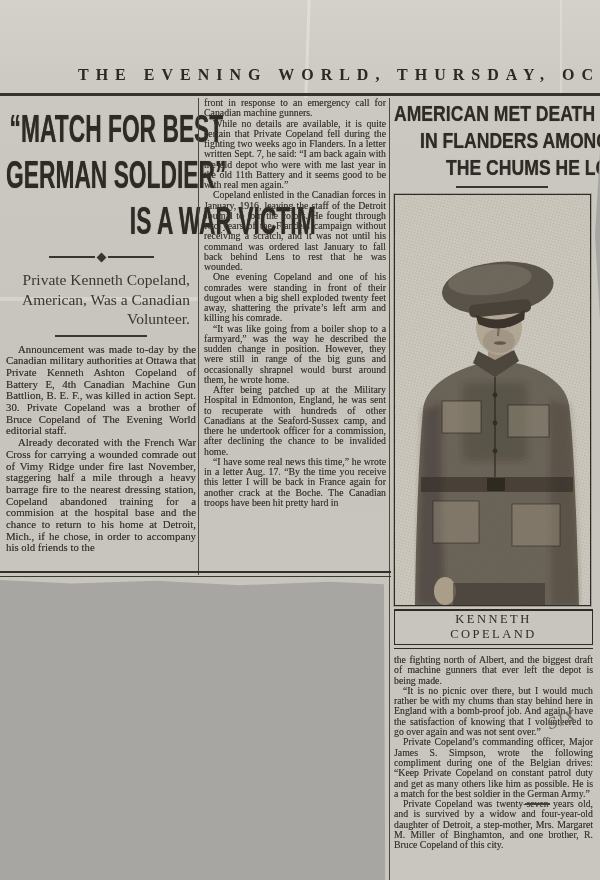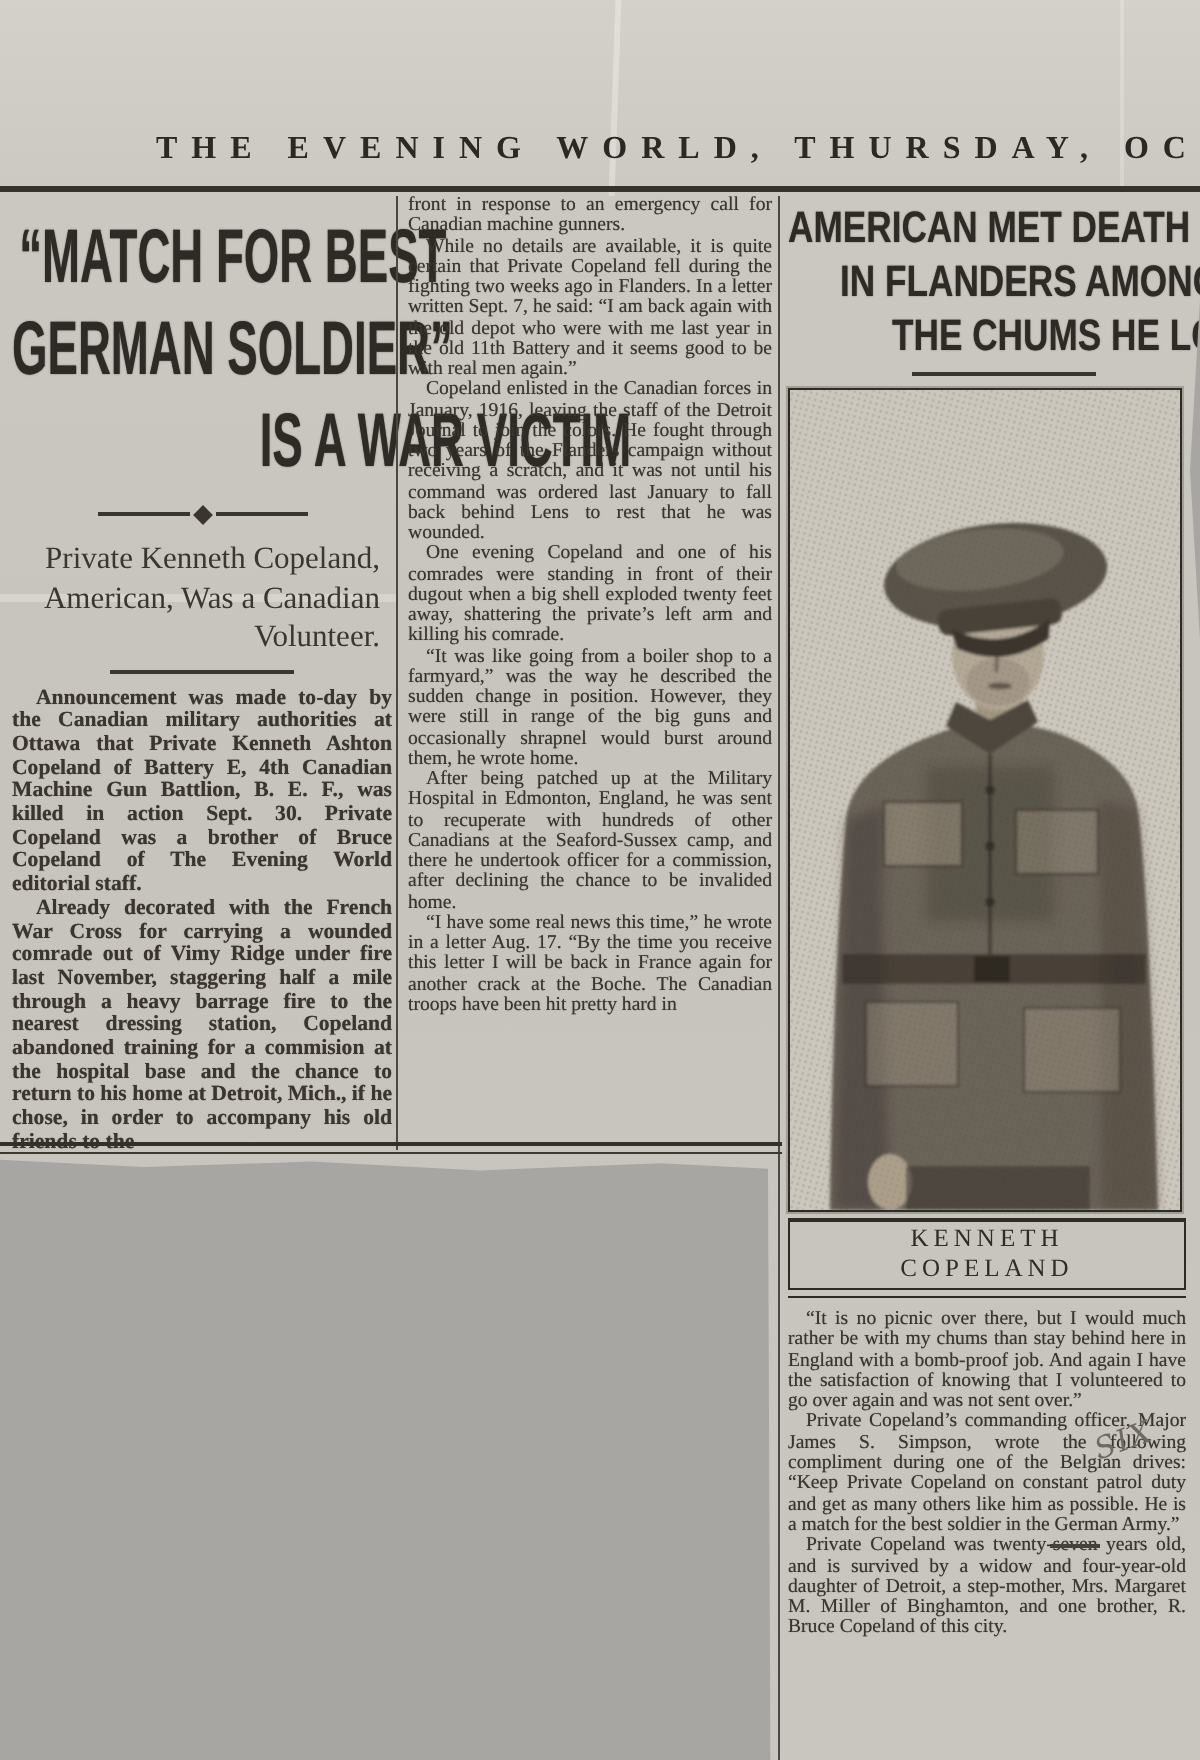--- a/index.html
+++ b/index.html
@@ -38,21 +38,21 @@
 
   .orn{margin-top:8px;display:flex;align-items:center;justify-content:center;height:10px;}
   .orn-line{width:46px;height:1.6px;background:#3a362f;}
   .orn-diamond{width:7px;height:7px;background:#3a362f;transform:rotate(45deg);margin:0 3px;}
 
   .subhead{margin-top:8px;padding:0 6px;text-align:right;font-size:15.5px;line-height:19.5px;color:#3b362f;}
   .sub-rule{width:92px;height:2px;background:#3b362f;margin:6px auto 0;}
 
   .body-left{margin-top:7px;font-size:10.8px;line-height:11.7px;text-align:justify;
     color:#3a352e;text-shadow:0 0 .4px rgba(55,48,40,.65);}
-  .body-left p{margin:0;text-indent:12px;font-weight:bold;}
+  .body-left p{margin:0;text-indent:12px;}
 
   .body-mid{font-size:9.8px;line-height:10.25px;text-align:justify;color:#3a352e;
     text-shadow:0 0 .4px rgba(55,48,40,.6);}
   .body-mid p,.body-right p{margin:0;text-indent:9px;}
   p.noind{text-indent:0 !important;}
 
   
   .hl2{font-family:"Liberation Sans",sans-serif;font-weight:bold;color:#2e2a25;text-align:center;}
   .hl2-line{height:27px;line-height:27px;white-space:nowrap;}
   .hl2-line>span{display:inline-block;font-size:22px;transform:scaleX(0.80);transform-origin:left;
@@ -196,20 +196,21 @@
             </g>
           </g>
           <rect width="195" height="410" fill="url(#ht)" opacity="0.45"></rect>
         </svg>
       </div>
 
       <div class="caption-box">KENNETH COPELAND</div>
       <div class="caption-rule"></div>
 
       <div class="body-right">
+        <p class="noind">the fighting north of Albert, and the biggest draft of machine gunners that ever left the depot is being made.</p>
         <p>“It is no picnic over there, but I would much rather be with my chums than stay behind here in England with a bomb-proof job. And again I have the satisfaction of knowing that I volunteered to go over again and was not sent over.”</p>
         <p>Private Copeland’s commanding officer, Major James S. Simpson, wrote the following compliment during one of the Belgian drives: “Keep Private Copeland on constant patrol duty and get as many others like him as possible. He is a match for the best soldier in the German Army.”</p>
         <p><span>Private Copeland was twenty-</span><span class="struck">seven</span><span> years old, and is survived by a widow and four-year-old daughter of Detroit, a step-mother, Mrs. Margaret M. Miller of Binghamton, and one brother, R. Bruce Copeland of this city.</span></p>
         <span class="handwritten">SIX</span>
         <div class="ink-mark"></div>
       </div>
     </div>
 
     <div class="bottom-double-rule"></div>
   </div>

